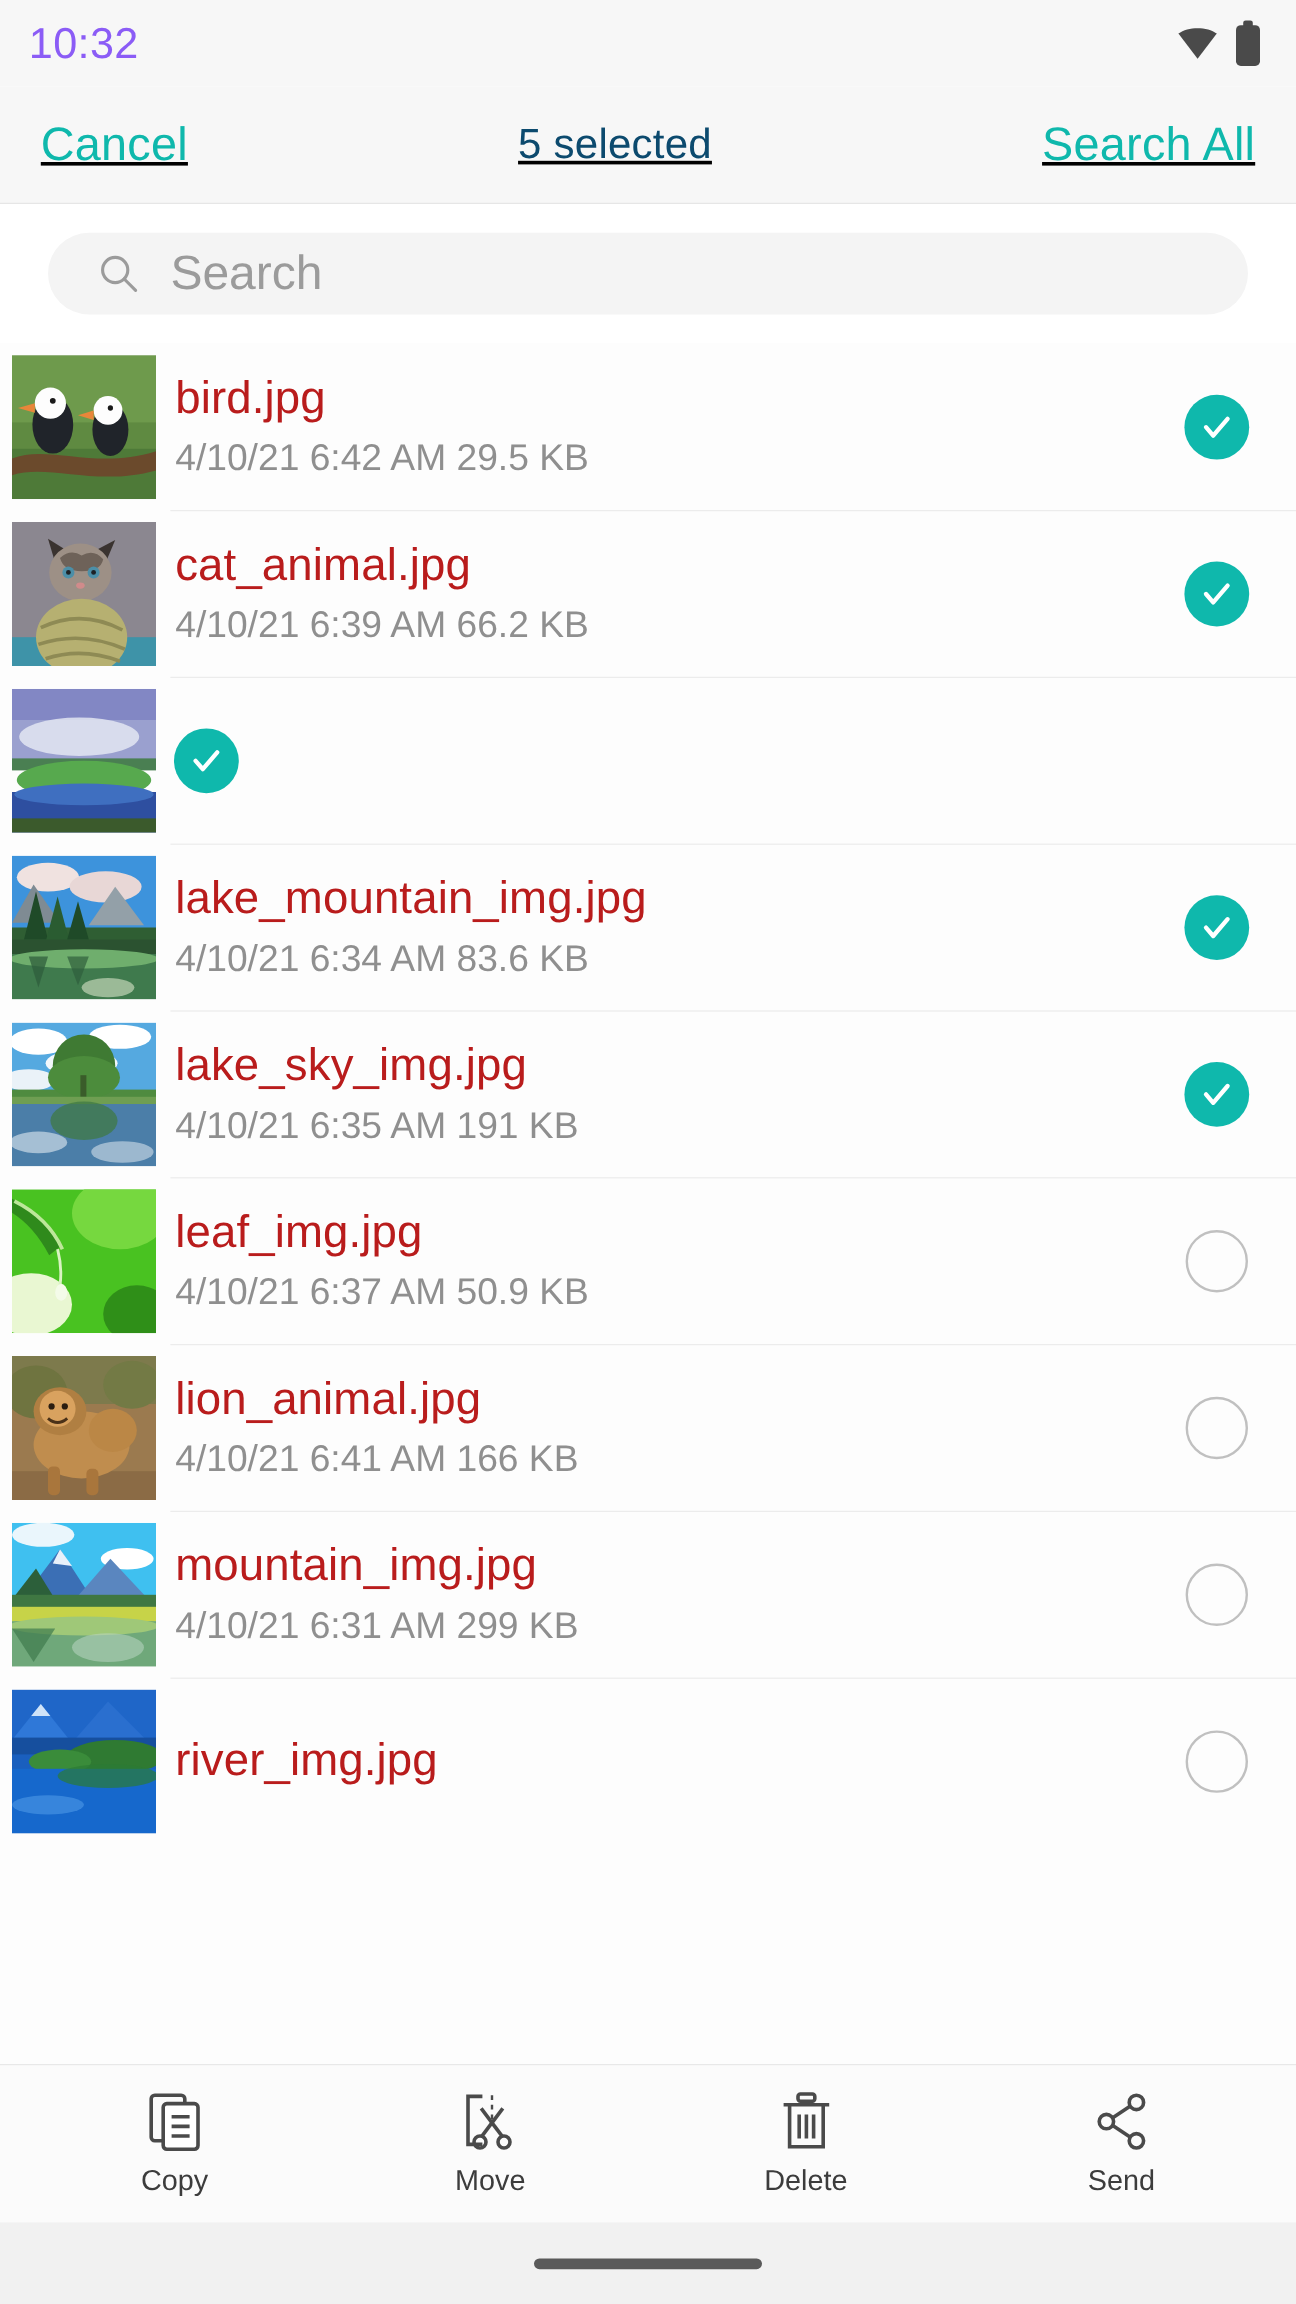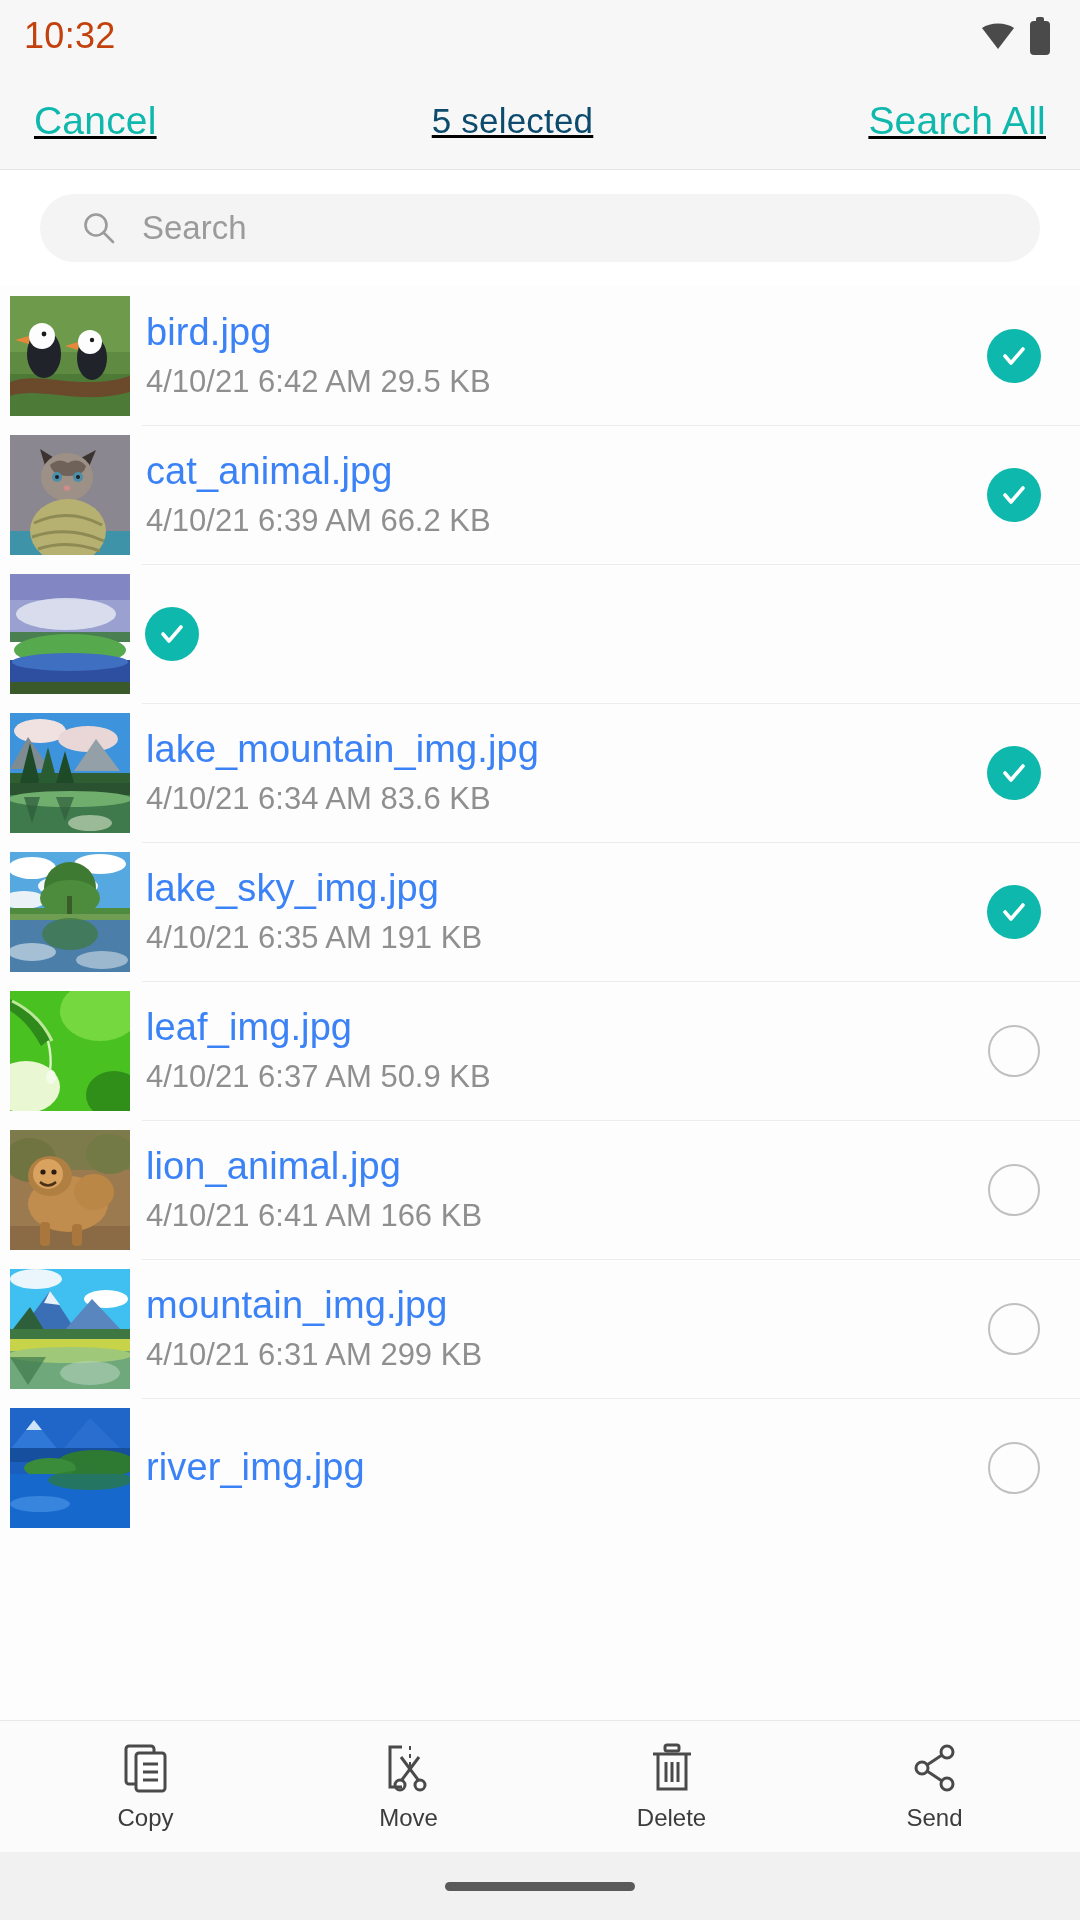--- a/index.html
+++ b/index.html
@@ -10,21 +10,21 @@
     overflow: hidden;
   }
   .screen { width: 1080px; height: 1920px; position: relative; background:#fdfdfd; display:flex; flex-direction:column; }
 
   
   .statusbar {
     height: 72px; background:#f7f7f7; flex:0 0 72px;
     display:flex; align-items:center; justify-content:space-between;
     padding: 0 30px 0 24px;
   }
-  .status-time { font-size: 36px; color:#c2410c; letter-spacing:0.3px; }
+  .status-time { font-size: 36px; color:#8b5cf6; letter-spacing:0.3px; }
   .status-icons { display:flex; align-items:center; gap:14px; }
   .wifi-glyph { width:36px; height:30px; position:relative; }
   .wifi-glyph svg { display:block; }
   .battery-glyph { width:20px; height:38px; position:relative; }
   .battery-body { position:absolute; left:0; top:4px; width:20px; height:34px; background:#4a4a4a; border-radius:4px; }
   .battery-cap { position:absolute; left:6px; top:0; width:8px; height:6px; background:#4a4a4a; border-radius:2px 2px 0 0; }
 
   
   .actionbar {
     height: 98px; flex:0 0 98px; background:#f7f7f7;
@@ -34,33 +34,33 @@
   .ab-btn { font-size: 39px; color:#0fb8ac; letter-spacing:0.2px; white-space:nowrap; }
   .ab-title { font-size: 35px; color:#0c4a6e; letter-spacing:0.2px; }
 
   
   .search-wrap { flex:0 0 116px; background:#ffffff; display:flex; align-items:center; justify-content:center; }
   .search-box {
     width: 1000px; height: 68px; border-radius:34px; background:#f4f4f4;
     display:flex; align-items:center; padding-left:42px; gap:26px;
   }
   .search-icon svg { display:block; }
-  .search-placeholder { font-size:33px; color:#9b9b9b; }
+  .search-placeholder { font-size:40px; color:#9b9b9b; }
 
   
   .list { flex:1 1 auto; overflow:hidden; background:#fdfdfd; position:relative; }
   .row { height:139px; display:flex; align-items:center; position:relative; background:#fdfdfd; }
   .row + .row::before {
     content:""; position:absolute; left:142px; right:0; top:0; height:1px; background:#ececec;
   }
   .thumb {
     flex:0 0 120px; width:120px; height:120px; margin-left:10px; overflow:hidden; position:relative;
   }
   .row-text { flex:1 1 auto; margin-left:16px; min-width:0; }
-  .fname { font-size:38px; color:#3b82f6; line-height:1.18; white-space:nowrap; letter-spacing:0.1px; }
+  .fname { font-size:38px; color:#b91c1c; line-height:1.18; white-space:nowrap; letter-spacing:0.1px; }
   .fmeta { font-size:31px; color:#8f8f8f; margin-top:8px; line-height:1.2; white-space:nowrap; }
   .check { flex:0 0 84px; width:84px; display:flex; align-items:center; justify-content:center; margin-right:24px; }
   .circle-on {
     width:54px; height:54px; border-radius:50%; background:#0fb8ac;
     display:flex; align-items:center; justify-content:center;
   }
   .circle-off { width:52px; height:52px; border-radius:50%; border:2px solid #c0c0c0; background:transparent; }
 
   
   .toolbar {

